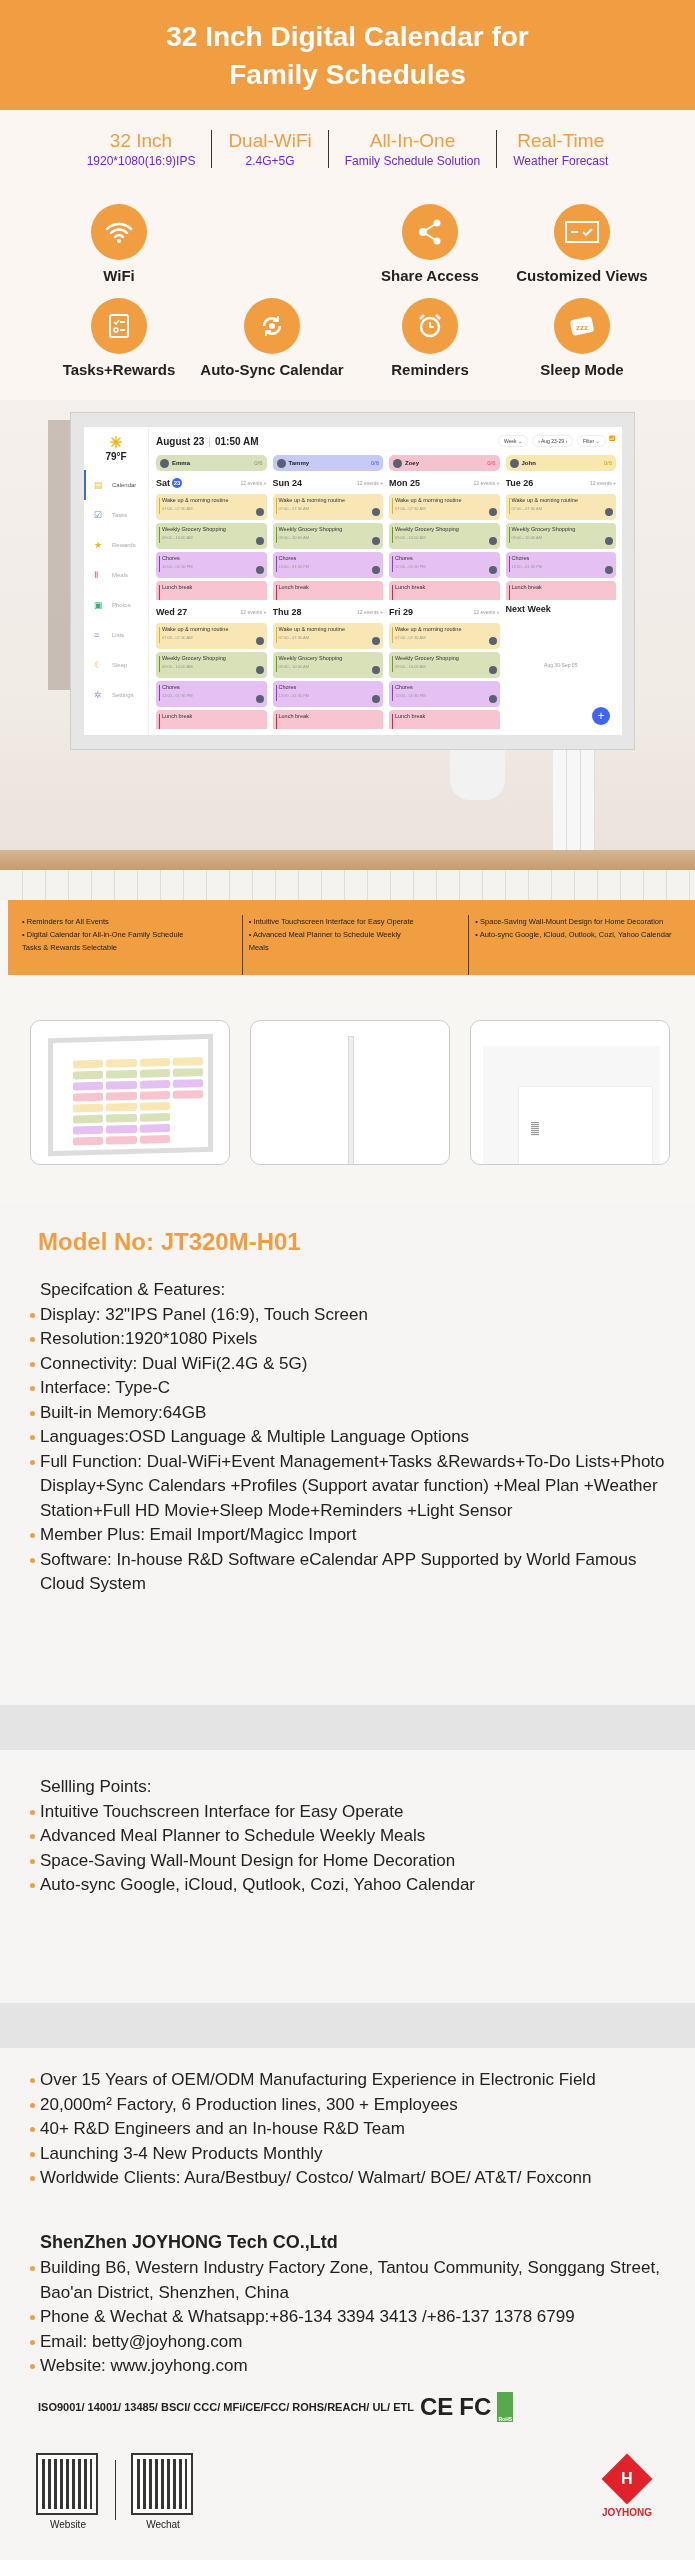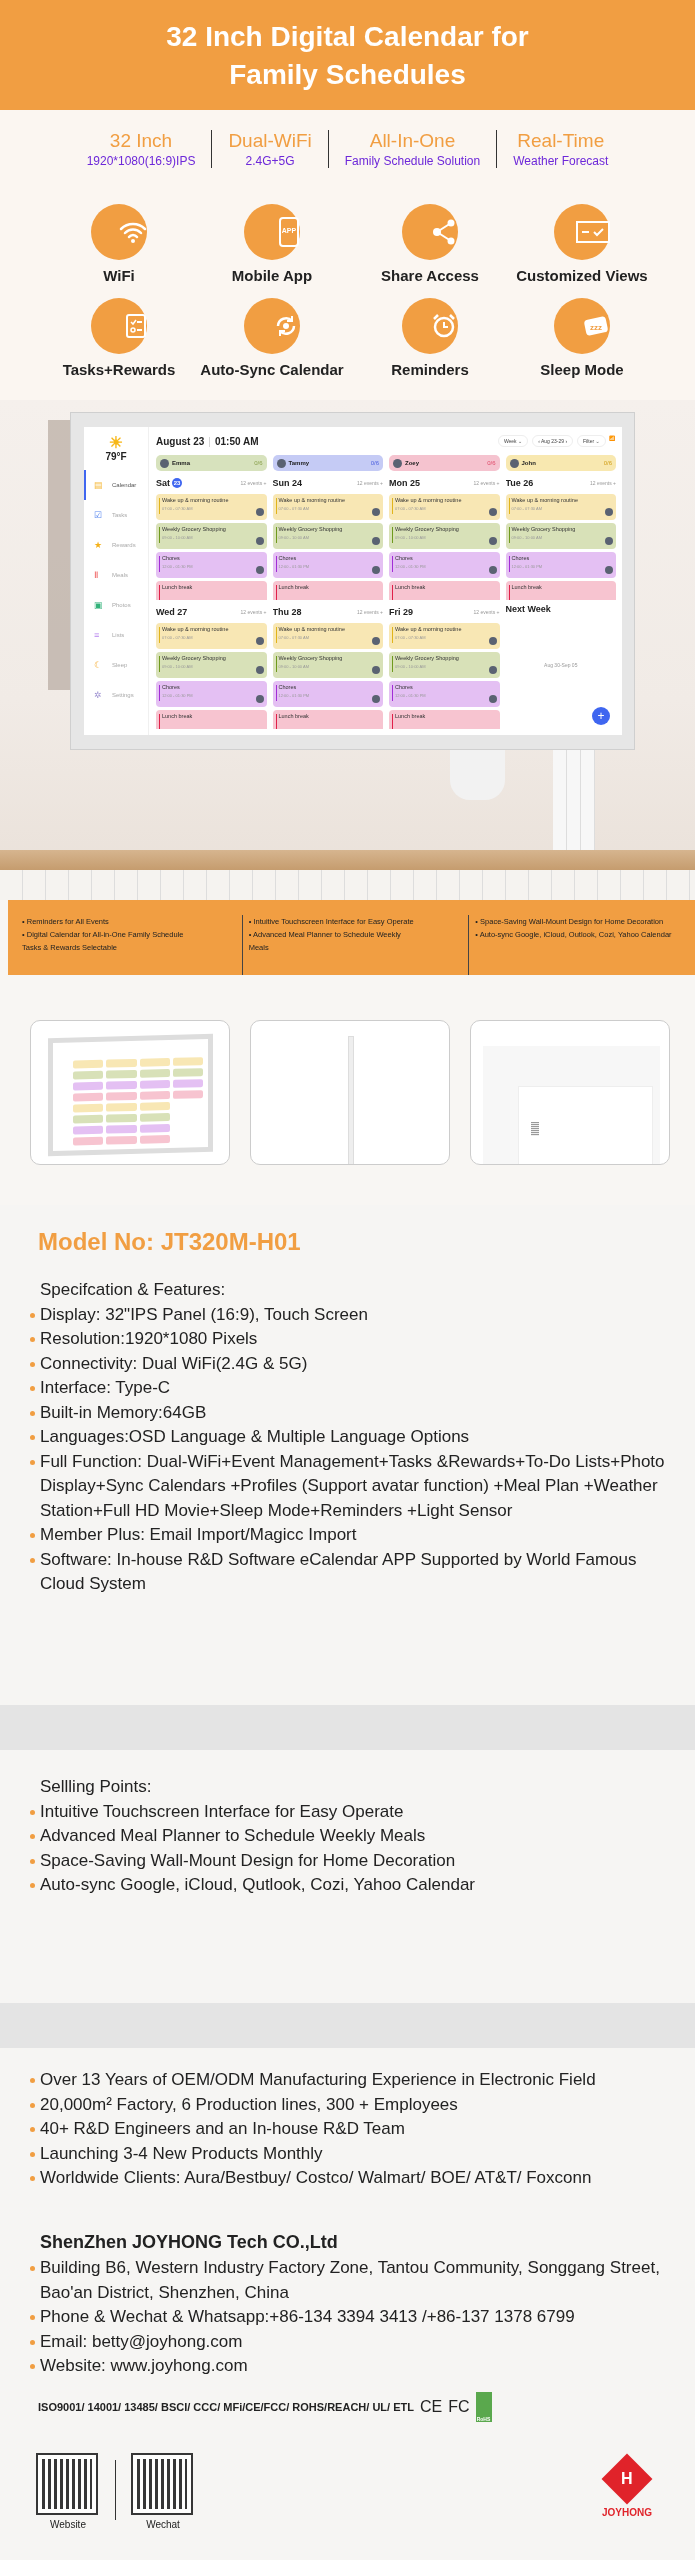--- a/index.html
+++ b/index.html
@@ -5,21 +5,21 @@
   * { box-sizing: border-box; margin: 0; padding: 0; }
   body { width: 695px; height: 2560px; font-family: "Liberation Sans", sans-serif; background: #f8f6f3; color: #222; overflow: hidden; position: relative; }
   .header { position: absolute; left: 0; top: 0; width: 695px; height: 110px; background: #f19e42; color: #fff; text-align: center; font-weight: bold; font-size: 28px; line-height: 38px; padding-top: 18px; }
   .specs-row { position: absolute; top: 110px; left: 0; width: 695px; height: 70px; background: #fbf6f1; display: flex; justify-content: center; align-items: center; }
   .spec { text-align: center; padding: 0 16px; margin-top: 8px; }
   .spec + .spec { border-left: 1px solid #333; }
   .spec .big { color: #f19e42; font-size: 19px; }
   .spec .small { font-size: 12px; color: #6d28d9; margin-top: 2px; }
   .icons { position: absolute; top: 180px; left: 0; width: 695px; height: 220px; background: #fbf6f1; }
   .icon-item { position: absolute; width: 150px; text-align: center; }
-  .icon-circle { width: 56px; height: 56px; border-radius: 50%; background: #f19e42; margin: 0 auto; display: flex; align-items: center; justify-content: flex-end; color: #fff; font-size: 24px; }
+  .icon-circle { width: 56px; height: 56px; border-radius: 50%; background: #f19e42; margin: 0 auto; display: flex; align-items: center; justify-content: center; color: #fff; font-size: 24px; }
   .icon-label { font-size: 15px; font-weight: bold; margin-top: 8px; line-height: 16px; }
   .scene { position: absolute; top: 400px; left: 0; width: 695px; height: 500px; background: linear-gradient(#f5f0ec, #f1ebe6 60%, #e9e0d8); }
   .shadow-wall { position: absolute; left: 48px; top: 20px; width: 580px; height: 270px; background: #b7aa9f; opacity: .7; }
   .monitor { position: absolute; left: 70px; top: 12px; width: 565px; height: 338px; background: #e6e6e6; border: 1px solid #cfcfcf; }
   .screen { position: absolute; left: 13px; top: 14px; width: 538px; height: 308px; background: #fff; overflow: hidden; }
   .sidebar { position: absolute; left: 0; top: 0; width: 65px; height: 100%; background: #fff; border-right: 1px solid #f0f0f0; }
   .weather { text-align: center; padding-top: 8px; font-size: 10px; font-weight: bold; }
   .sun { color: #f7b718; font-size: 16px; line-height: 16px; }
   .nav-item { display: flex; align-items: center; height: 30px; padding-left: 10px; font-size: 6px; color: #aaa; }
   .nav-item.active { color: #555; border-left: 2px solid #3f66f0; padding-left: 8px; }
@@ -64,21 +64,21 @@
   .t3 .grille { position: absolute; left: 12px; top: 35px; width: 8px; height: 14px; background: repeating-linear-gradient(#999 0 1px, #eee 1px 2px); }
   .paper { position: absolute; top: 1205px; left: 0; width: 695px; height: 1355px; background: #f6f5f3; }
   .band { position: absolute; left: 0; width: 695px; height: 45px; background: #e4e4e4; }
   .model { position: absolute; top: 1228px; left: 38px; font-size: 24px; font-weight: bold; color: #f19e42; }
   .section { position: absolute; left: 30px; font-size: 17px; line-height: 24.5px; color: #222; }
   .section .head { padding-left: 10px; }
   .section li { list-style: none; padding-left: 10px; position: relative; }
   .section li::before { content: ""; position: absolute; left: 0; top: 10px; width: 5px; height: 5px; border-radius: 50%; background: #f19e42; }
   .company { position: absolute; top: 2232px; left: 40px; font-size: 18px; font-weight: bold; }
   .certs { position: absolute; top: 2392px; left: 38px; font-size: 11px; font-weight: bold; display: flex; align-items: center; gap: 6px; }
-  .certs .ce { font-size: 16px; font-weight: normal; }
+  .certs .ce { font-size: 24px; font-weight: bold; }
   .certs .rohs { width: 16px; height: 30px; background: #5aa84d; color: #fff; font-size: 5px; display: flex; align-items: flex-end; justify-content: center; }
   .qr { position: absolute; top: 2455px; width: 60px; text-align: center; font-size: 10px; }
   .qr .code { width: 58px; height: 58px; background:
       repeating-linear-gradient(90deg, #222 0 3px, #fff 3px 6px),
       #fff; opacity: .9; border: 4px solid #fff; outline: 2px solid #222; margin-bottom: 6px; }
   .qr-sep { position: absolute; top: 2460px; left: 115px; width: 1px; height: 60px; background: #333; }
   .logo { position: absolute; top: 2455px; left: 602px; text-align: center; }
   .logo .diamond { width: 36px; height: 36px; background: #e0232a; transform: rotate(45deg); margin: 6px auto 10px; color: #fff; display: flex; align-items: center; justify-content: center; }
   .logo .diamond span { transform: rotate(-45deg); font-weight: bold; font-size: 16px; }
   .logo .name { color: #e0232a; font-size: 10px; font-weight: bold; }
@@ -112,29 +112,20 @@
 
 <div class="icons">
   <div class="icon-item" style="left:44px;top:24px">
       <div class="icon-circle">
         <svg width="28" height="24" viewBox="0 0 28 24">
           <path d="M2 9a17 17 0 0 1 24 0M6 13a11 11 0 0 1 16 0M10 17a5 5 0 0 1 8 0" stroke="#fff" stroke-width="2.5" fill="none" stroke-linecap="round"></path>
           <circle cx="14" cy="21" r="2" fill="#fff"></circle>
         </svg>
       </div>
       <div class="icon-label">WiFi</div>
-    </div>
-  <div class="icon-item" style="left:197px;top:24px">
-      <div class="icon-circle">
-        <svg width="22" height="30" viewBox="0 0 22 30">
-          <rect x="2" y="1" width="18" height="28" rx="3" fill="none" stroke="#fff" stroke-width="2"></rect>
-          <text x="11" y="16" fill="#fff" font-size="7" font-family="Liberation Sans, sans-serif" font-weight="bold" text-anchor="middle">APP</text>
-        </svg>
-      </div>
-      <div class="icon-label">Mobile App</div>
     </div>
   <div class="icon-item" style="left:355px;top:24px">
       <div class="icon-circle">
         <svg width="28" height="28" viewBox="0 0 28 28">
           <line x1="7" y1="14" x2="21" y2="5" stroke="#fff" stroke-width="2"></line>
           <line x1="7" y1="14" x2="21" y2="23" stroke="#fff" stroke-width="2"></line>
           <circle cx="7" cy="14" r="4" fill="#fff"></circle>
           <circle cx="21" cy="5" r="3.5" fill="#fff"></circle>
           <circle cx="21" cy="23" r="3.5" fill="#fff"></circle>
         </svg>
@@ -555,21 +546,21 @@
   <ul id="selling-list">
       <li>Intuitive Touchscreen Interface for Easy Operate</li>
       <li>Advanced Meal Planner to Schedule Weekly Meals</li>
       <li>Space-Saving Wall-Mount Design for Home Decoration</li>
       <li>Auto-sync Google, iCloud, Qutlook, Cozi, Yahoo Calendar</li>
     </ul>
 </div>
 
 <div class="section" style="top:2068px;width:650px">
   <ul id="company-list">
-      <li>Over 13 Years of OEM/ODM Manufacturing Experience in Electronic Field</li>
+      <li>Over 15 Years of OEM/ODM Manufacturing Experience in Electronic Field</li>
       <li>20,000m² Factory, 6 Production lines, 300 + Employees</li>
       <li>40+ R&amp;D Engineers and an In-house R&amp;D Team</li>
       <li>Launching 3-4 New Products Monthly</li>
       <li>Worldwide Clients: Aura/Bestbuy/ Costco/ Walmart/ BOE/ AT&amp;T/ Foxconn</li>
     </ul>
 </div>
 
 <div class="company">ShenZhen JOYHONG Tech CO.,Ltd</div>
 <div class="section" style="top:2256px;width:640px">
   <ul id="contact-list">

